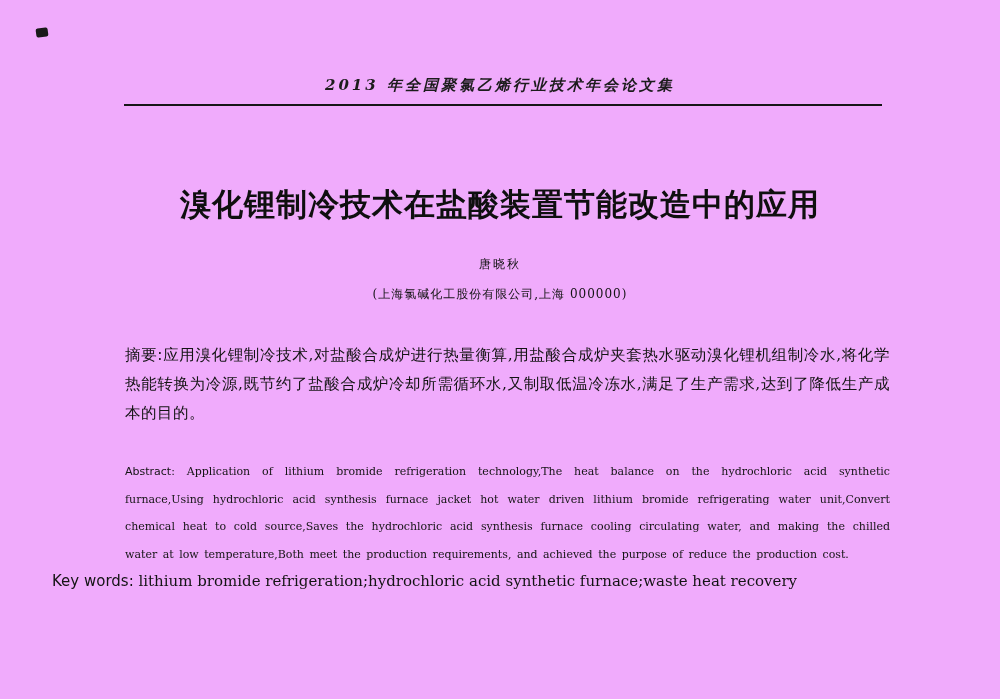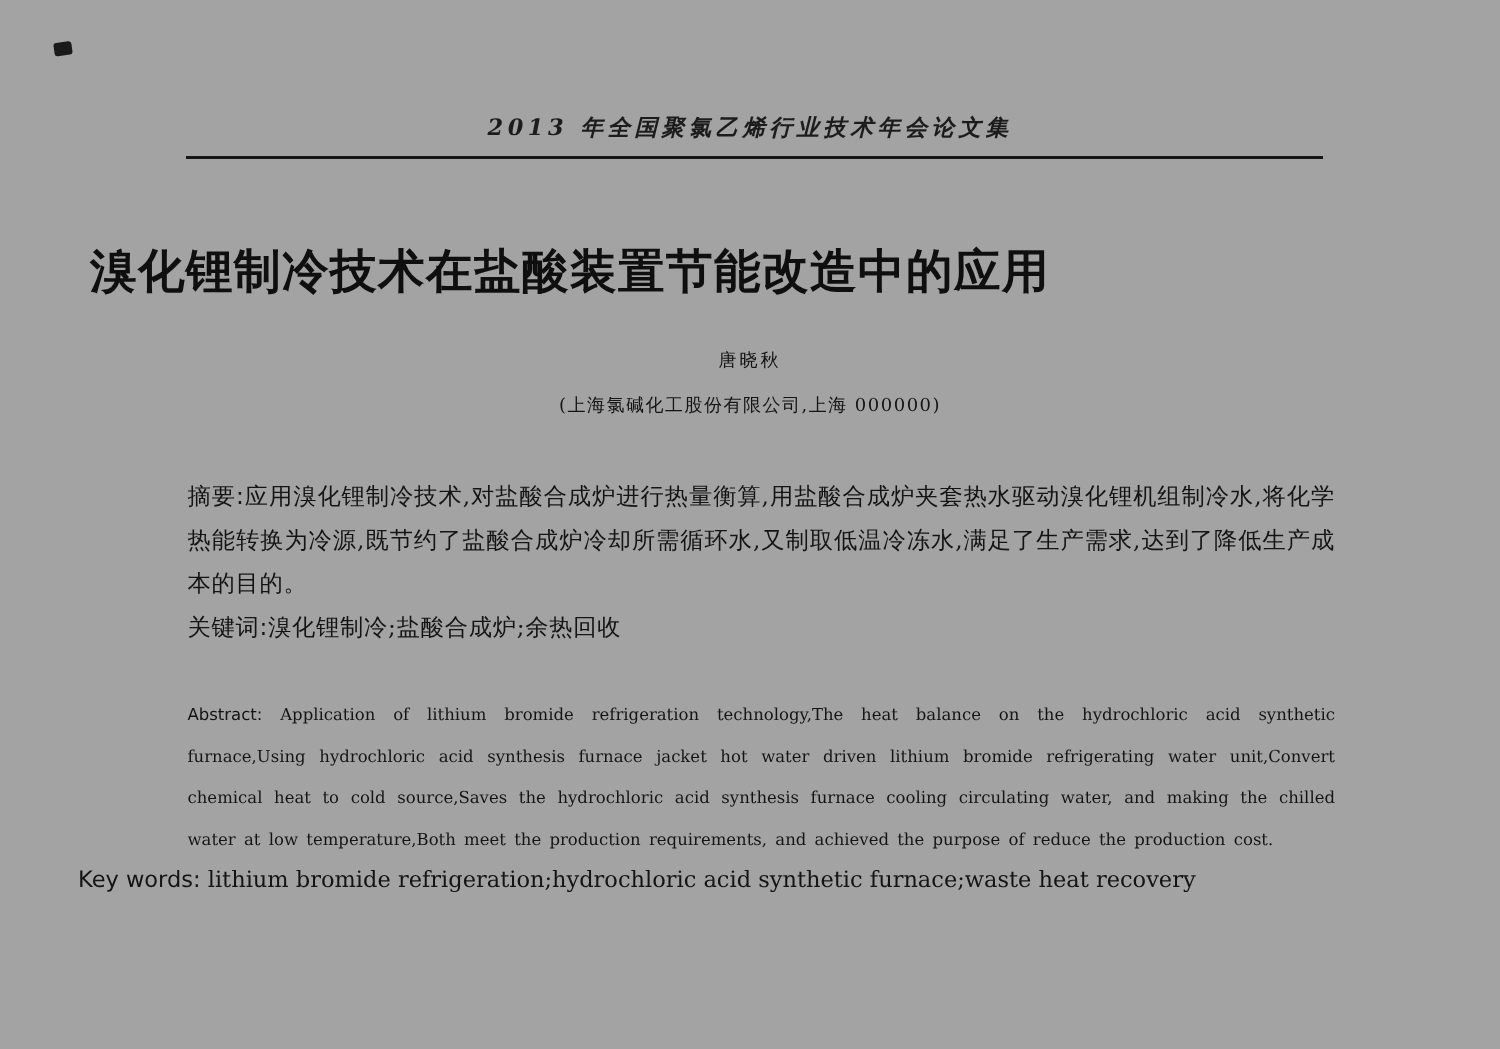--- a/index.html
+++ b/index.html
@@ -4,21 +4,21 @@
 <style>
   html, body {
     margin: 0;
     padding: 0;
     background: #e8e8e6;
   }
   .page {
     position: relative;
     width: 1000px;
     height: 699px;
-    background: #a3a3a3;
+    background: #f0abfc;
     color: #141414;
     overflow: hidden;
     font-family: "DejaVu Serif", serif;
   }
   .scan-artifact {
     position: absolute;
     left: 36px;
     top: 28px;
     width: 12px;
     height: 9px;
@@ -35,22 +35,22 @@
     letter-spacing: 3px;
     color: #1c1c1c;
   }
   .header-rule {
     margin: 9px 118px 0 124px;
     border: 0;
     border-top: 2px solid #161616;
     height: 0;
   }
   .paper-title {
-    margin: 54px 60px 0 60px;
-    text-align: left;
+    margin: 78px 60px 0 60px;
+    text-align: center;
     font-size: 31px;
     font-weight: bold;
     letter-spacing: 1px;
     font-family: "DejaVu Sans", sans-serif;
     color: #0f0f0f;
   }
   .author-name {
     margin-top: 30px;
     text-align: center;
     font-size: 12px;
@@ -104,19 +104,18 @@
   <hr class="header-rule">
 
   <h1 class="paper-title">溴化锂制冷技术在盐酸装置节能改造中的应用</h1>
 
   <div class="author-name">唐晓秋</div>
 
   <div class="author-affiliation">(上海氯碱化工股份有限公司,上海  000000)</div>
 
   <p class="abstract-cn"><span class="bold-label">摘要:</span><span>应用溴化锂制冷技术,对盐酸合成炉进行热量衡算,用盐酸合成炉夹套热水驱动溴化锂机组制冷水,将化学热能转换为冷源,既节约了盐酸合成炉冷却所需循环水,又制取低温冷冻水,满足了生产需求,达到了降低生产成本的目的。</span></p>
 
-  <p class="keywords-cn"><span class="bold-label">关键词:</span><span>溴化锂制冷;盐酸合成炉;余热回收</span></p>
 
   <p class="abstract-en"><span class="bold-label">Abstract:</span><span> Application of lithium bromide refrigeration technology,The heat balance on the hydrochloric acid synthetic furnace,Using hydrochloric acid synthesis furnace jacket hot water driven lithium bromide refrigerating water unit,Convert chemical heat to cold source,Saves the hydrochloric acid synthesis furnace cooling circulating water, and making the chilled water at low temperature,Both meet the production requirements, and achieved the purpose of reduce the production cost.</span></p>
 
   <p class="keywords-en"><span class="bold-label">Key words:</span><span> lithium bromide refrigeration;hydrochloric acid synthetic furnace;waste heat recovery</span></p>
 
 </div>
 
 </body></html>

